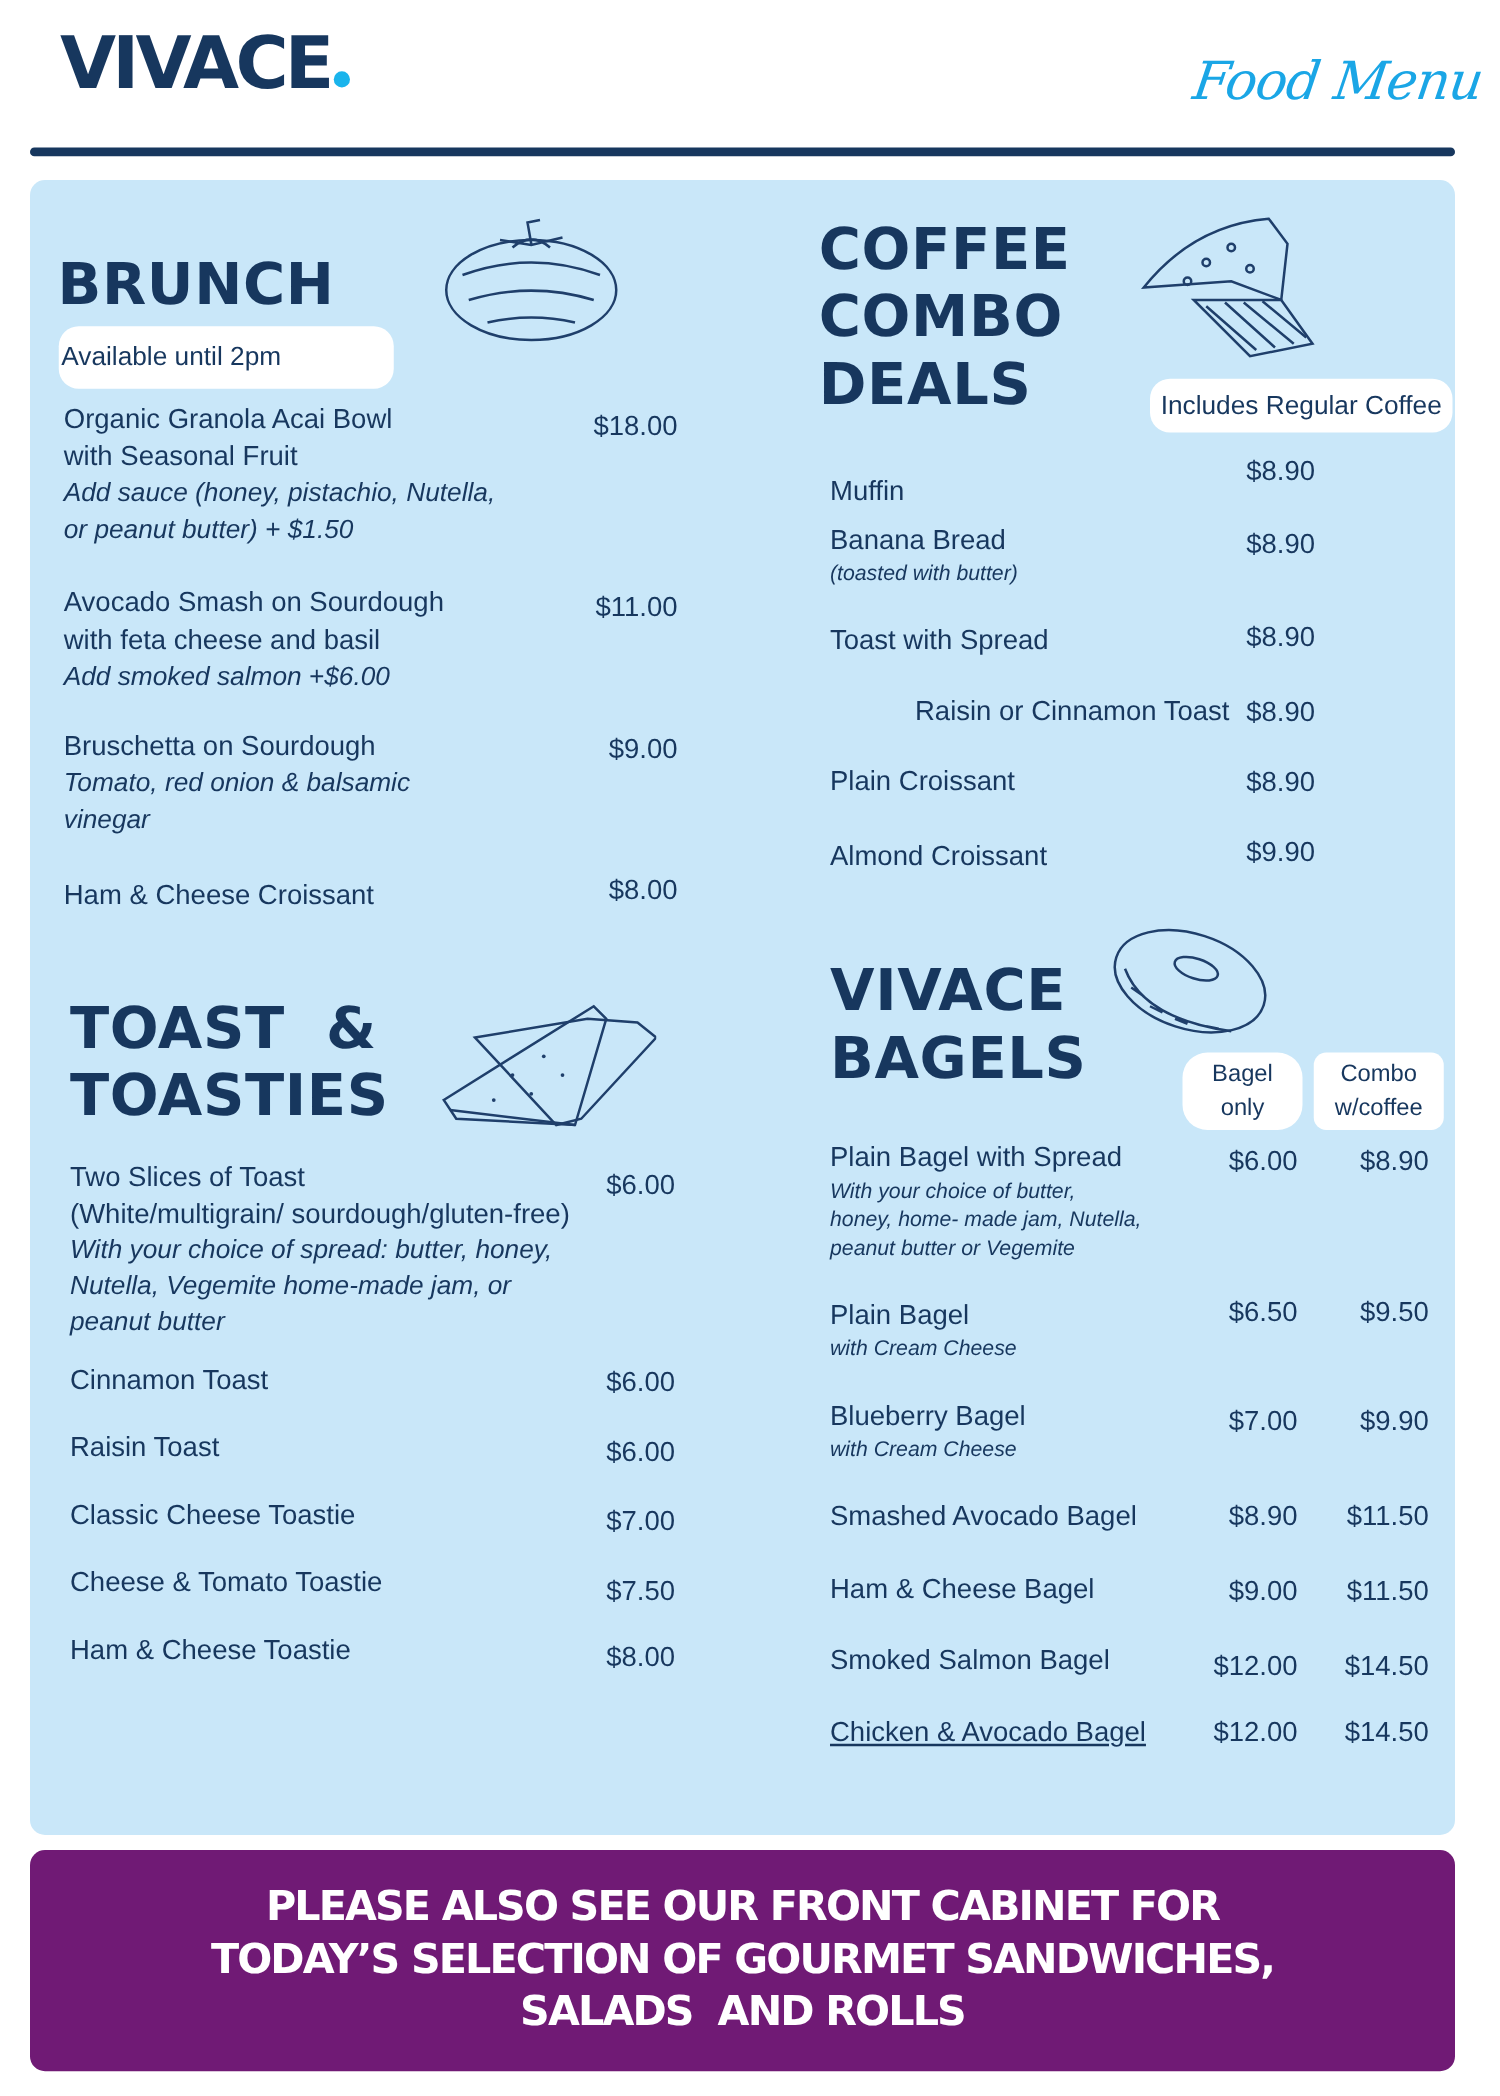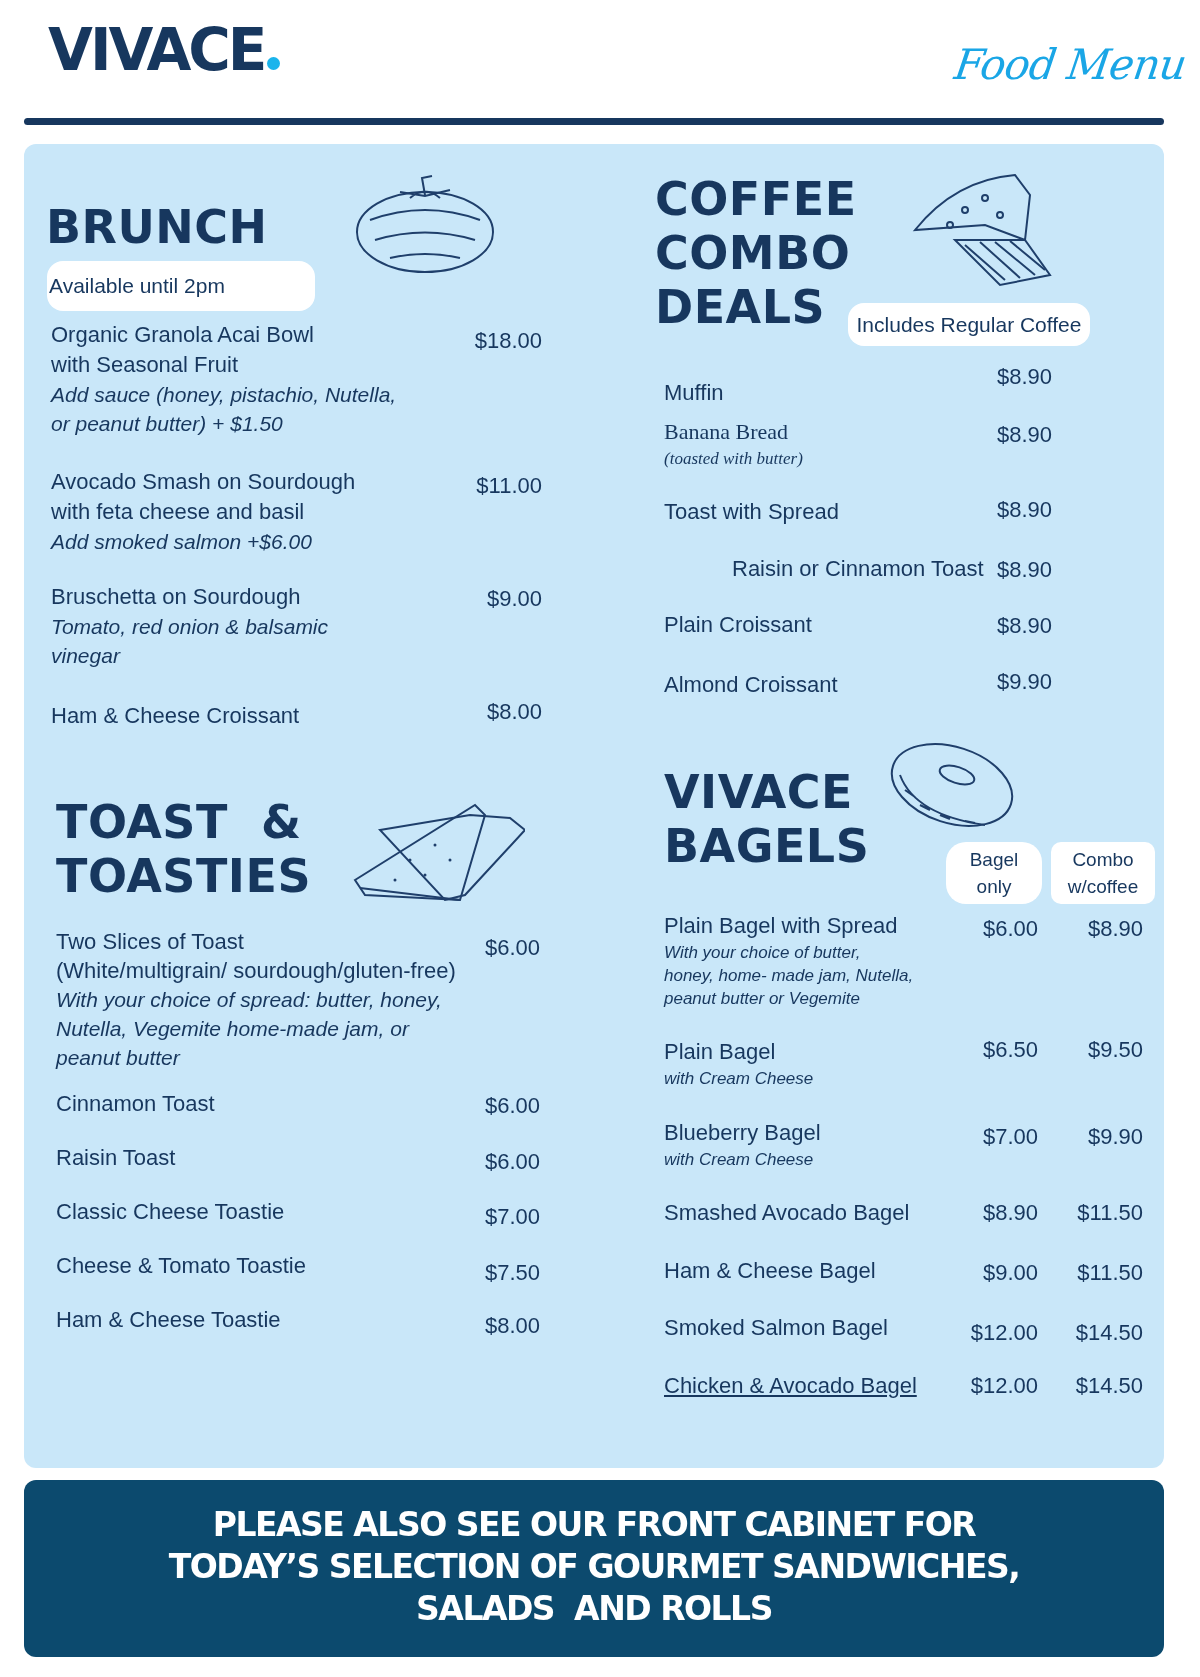--- a/index.html
+++ b/index.html
@@ -4,21 +4,21 @@
 <style>
   * { box-sizing: border-box; margin: 0; padding: 0; }
   html, body { width: 1200px; height: 1677px; background: #ffffff; overflow: hidden; }
   body { position: relative; font-family: "Liberation Sans", sans-serif; color: #17375e; }
   .abs { position: absolute; }
   .logo { left: 48px; top: 18px; font-family: "DejaVu Sans", sans-serif; font-weight: bold; font-size: 58px; letter-spacing: -3px; color: #17375e; line-height: 64px; }
   .logo-dot { display: inline-block; width: 13px; height: 13px; border-radius: 50%; background: #1ab4ec; margin-left: 2px; vertical-align: baseline; }
   .script { left: 955px; top: 40px; font-family: "DejaVu Serif", serif; font-style: italic; font-size: 42px; color: #1aa6e6; letter-spacing: -1px; transform: skewX(-8deg); }
   .rule { left: 24px; top: 118px; width: 1140px; height: 7px; border-radius: 4px; background: #17375e; }
   .panel { left: 24px; top: 144px; width: 1140px; height: 1324px; border-radius: 12px; background: #c9e7f9; }
-  .banner { left: 24px; top: 1480px; width: 1140px; height: 177px; border-radius: 12px; background: #0c4a6e; color: #ffffff; text-align: center; font-family: "DejaVu Sans", sans-serif; font-weight: bold; font-size: 33px; line-height: 42px; letter-spacing: -1.5px; padding-top: 24px; }
+  .banner { left: 24px; top: 1480px; width: 1140px; height: 177px; border-radius: 12px; background: #701a75; color: #ffffff; text-align: center; font-family: "DejaVu Sans", sans-serif; font-weight: bold; font-size: 33px; line-height: 42px; letter-spacing: -1.5px; padding-top: 24px; }
   .banner span { display: block; }
   .h-section { font-family: "DejaVu Sans", sans-serif; font-weight: bold; color: #17375e; font-size: 46px; line-height: 54px; letter-spacing: 0.5px; }
   .pill { background: #ffffff; border-radius: 16px; color: #17375e; font-size: 21px; display: flex; align-items: center; justify-content: center; text-align: center; }
   .item-name { font-size: 22px; line-height: 30px; color: #17375e; }
   .item-sub { font-size: 21px; line-height: 29px; color: #17375e; font-style: italic; }
   .item-sub.small { font-size: 17px; line-height: 23px; }
   .item-plain { font-size: 22px; line-height: 29px; }
   .price { font-size: 22px; line-height: 30px; color: #17375e; text-align: right; }
   .illus { stroke: #1f3f6b; fill: none; stroke-width: 2; }
 </style>
@@ -112,26 +112,26 @@
 </div>
 <svg class="abs" style="left:905px; top:170px;" width="160" height="120" viewBox="0 0 160 120">
   <path class="illus" d="M10 60 Q50 10 110 5 L125 25 L120 70 L80 55 Z"></path>
   <path class="illus" d="M50 70 L120 70 L145 105 L95 115 Z"></path>
   <path class="illus" d="M60 75 L100 110 M75 72 L115 108 M90 72 L130 105 M105 71 L140 100"></path>
   <circle cx="60" cy="40" r="3" class="illus"></circle>
     <circle cx="80" cy="28" r="3" class="illus"></circle>
     <circle cx="95" cy="45" r="3" class="illus"></circle>
     <circle cx="45" cy="55" r="3" class="illus"></circle>
 </svg>
-<div class="abs pill" style="left:848px; top:303px; width:242px; height:43px;">Includes Regular Coffee</div>
+<div class="abs pill" style="left:920px; top:303px; width:242px; height:43px;">Includes Regular Coffee</div>
 
 <div class="abs item-name" style="left:664px; top:359px;margin-top:19px;">Muffin</div>
 <div class="abs price" style="left:960px; top:362px; width:92px;">$8.90</div>
 
-<div class="abs" style="left:664px; top:417px;font-family:Liberation Serif, serif;">
+<div class="abs" style="left:664px; top:417px;">
   <div class="item-name">Banana Bread</div>
   <div class="item-sub small">(toasted with butter)</div>
 </div>
 <div class="abs price" style="left:960px; top:420px; width:92px;">$8.90</div>
 
 <div class="abs item-name" style="left:664px; top:497px;">Toast with Spread</div>
 <div class="abs price" style="left:960px; top:495px; width:92px;">$8.90</div>
 
 <div class="abs item-name" style="left:684px; top:554px;margin-left:48px;">Raisin or Cinnamon Toast</div>
 <div class="abs price" style="left:960px; top:555px; width:92px;">$8.90</div>

